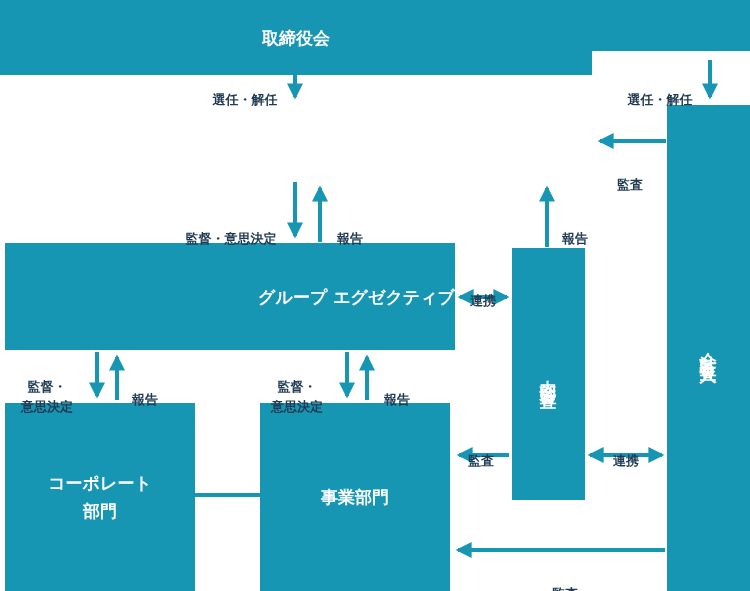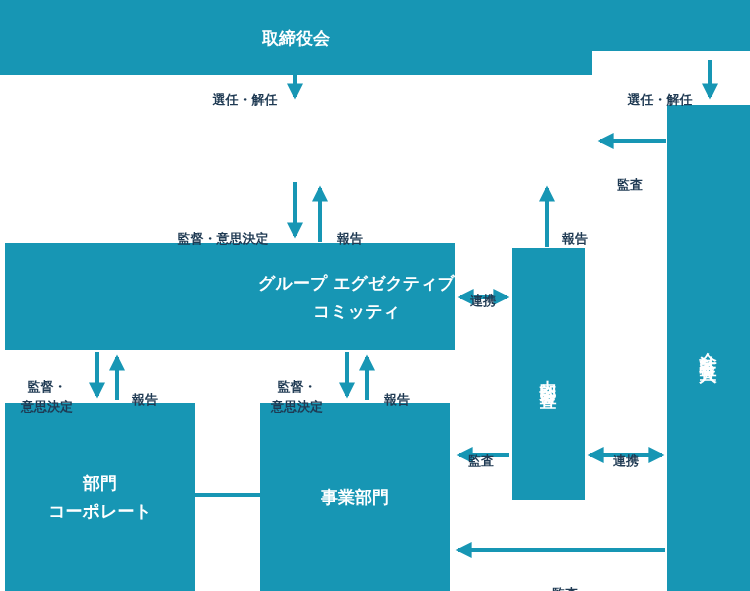--- a/index.html
+++ b/index.html
@@ -80,46 +80,45 @@
     <span>取締役会</span>
   </div>
 
   <div class="box" style="left:667px;top:105px;width:83px;height:486px;">
     <span class="vertical" style="writing-mode:vertical-rl;text-orientation:upright;letter-spacing:4px;">会計監査人</span>
   </div>
 
   <div class="box" style="left:5px;top:243px;width:450px;height:107px;justify-content:flex-end;">
     <span>
       <span style="display:block;">グループ エグゼクティブ</span>
-      <span style="display:block;">コミッティ</span>
     </span>
   </div>
 
   <div class="box" style="left:512px;top:248px;width:73px;height:252px;">
     <span class="vertical" style="writing-mode:vertical-rl;text-orientation:upright;letter-spacing:4px;">内部監査</span>
   </div>
 
   <div class="box" style="left:5px;top:403px;width:190px;height:188px;">
     <span>
+      <span style="display:block;">コーポレート</span>
       <span style="display:block;">部門</span>
-      <span style="display:block;">コーポレート</span>
     </span>
   </div>
 
   <div class="box" style="left:260px;top:403px;width:190px;height:188px;">
     <span>事業部門</span>
   </div>
 
   <div class="edge-label" style="left:200px;top:66px;width:90px;">選任・解任</div>
 
   <div class="edge-label" style="left:615px;top:66px;width:90px;">選任・解任</div>
 
   <div class="edge-label" style="left:605px;top:151px;width:50px;">監査</div>
 
-  <div class="edge-label" style="left:164px;top:205px;width:118px;">監督・意思決定</div>
+  <div class="edge-label" style="left:172px;top:205px;width:118px;">監督・意思決定</div>
 
   <div class="edge-label" style="left:330px;top:205px;width:40px;">報告</div>
 
   <div class="edge-label" style="left:555px;top:205px;width:40px;">報告</div>
 
   <div class="edge-label" style="left:458px;top:267px;width:50px;">連携</div>
 
   <div class="edge-label multi" style="left:8px;top:353px;width:78px;">
     <span style="display:block;">監督・</span>
     <span style="display:block;">意思決定</span>

